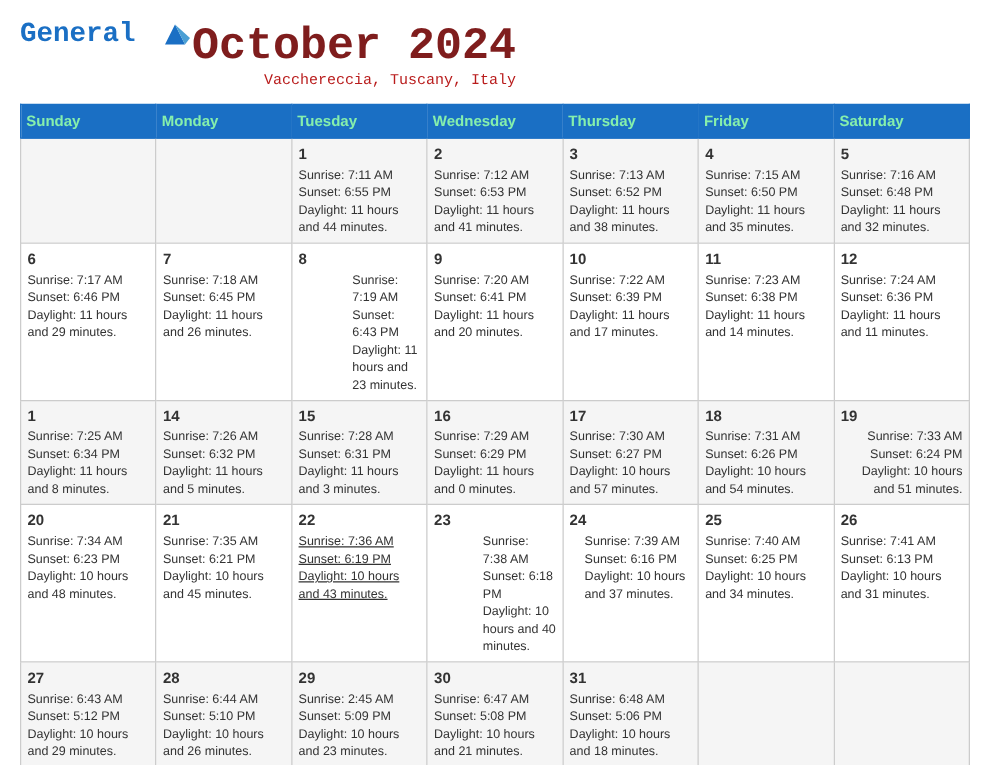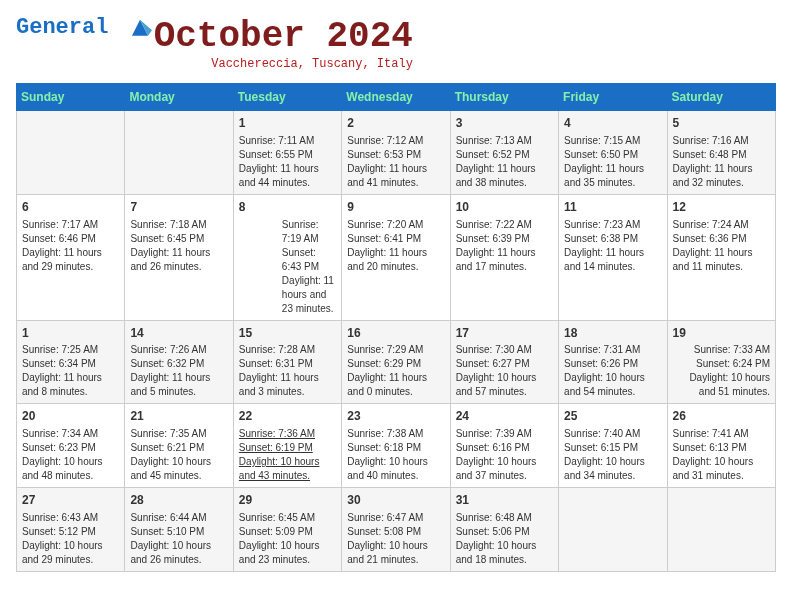--- a/index.html
+++ b/index.html
@@ -258,34 +258,34 @@
 Daylight: 10 hours and 45 minutes.</div>
         </td>
         <td>
           <span class="day-number">22</span>
           <div class="day-info" style="white-space: pre-line; text-decoration: underline;">Sunrise: 7:36 AM
 Sunset: 6:19 PM
 Daylight: 10 hours and 43 minutes.</div>
         </td>
         <td>
           <span class="day-number">23</span>
-          <div class="day-info" style="white-space: pre-line;">Sunrise: 7:38 AM
+          <div class="day-info" style="white-space: pre-line; margin-left: 39px;">Sunrise: 7:38 AM
 Sunset: 6:18 PM
 Daylight: 10 hours and 40 minutes.</div>
         </td>
         <td>
           <span class="day-number">24</span>
-          <div class="day-info" style="white-space: pre-line;">Sunrise: 7:39 AM
+          <div class="day-info" style="white-space: pre-line; margin-left: 12px;">Sunrise: 7:39 AM
 Sunset: 6:16 PM
 Daylight: 10 hours and 37 minutes.</div>
         </td>
         <td>
           <span class="day-number">25</span>
           <div class="day-info" style="white-space: pre-line;">Sunrise: 7:40 AM
-Sunset: 6:15 PM
+Sunset: 6:25 PM
 Daylight: 10 hours and 34 minutes.</div>
         </td>
         <td>
           <span class="day-number">26</span>
           <div class="day-info" style="white-space: pre-line;">Sunrise: 7:41 AM
 Sunset: 6:13 PM
 Daylight: 10 hours and 31 minutes.</div>
         </td>
       </tr>
       <tr>
@@ -296,21 +296,21 @@
 Daylight: 10 hours and 29 minutes.</div>
         </td>
         <td>
           <span class="day-number">28</span>
           <div class="day-info" style="white-space: pre-line;">Sunrise: 6:44 AM
 Sunset: 5:10 PM
 Daylight: 10 hours and 26 minutes.</div>
         </td>
         <td>
           <span class="day-number">29</span>
-          <div class="day-info" style="white-space: pre-line;">Sunrise: 6:45 AM
+          <div class="day-info" style="white-space: pre-line;">Sunrise: 2:45 AM
 Sunset: 5:09 PM
 Daylight: 10 hours and 23 minutes.</div>
         </td>
         <td>
           <span class="day-number">30</span>
           <div class="day-info" style="white-space: pre-line;">Sunrise: 6:47 AM
 Sunset: 5:08 PM
 Daylight: 10 hours and 21 minutes.</div>
         </td>
         <td>

